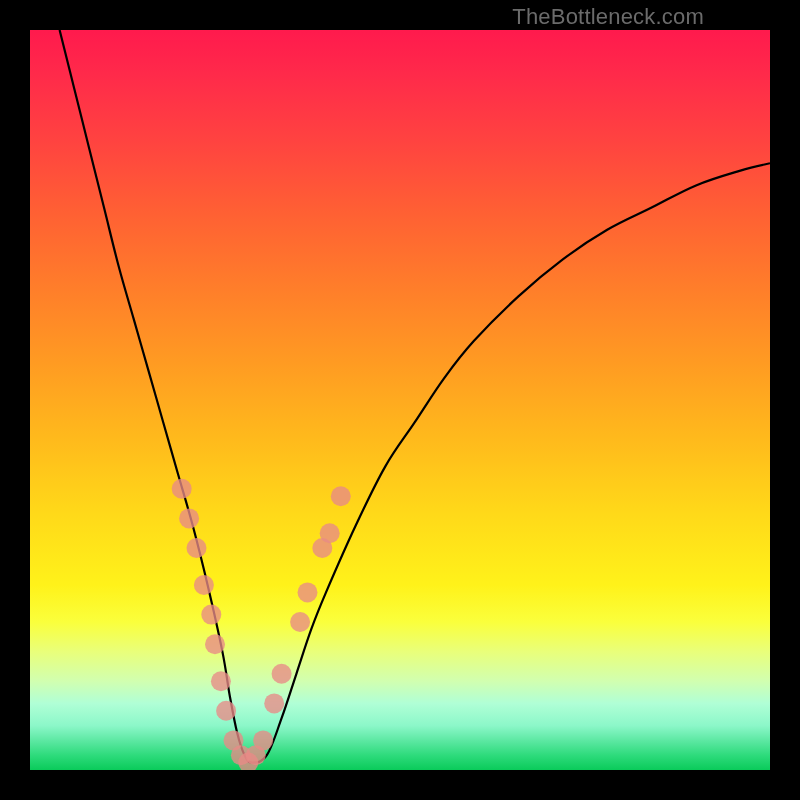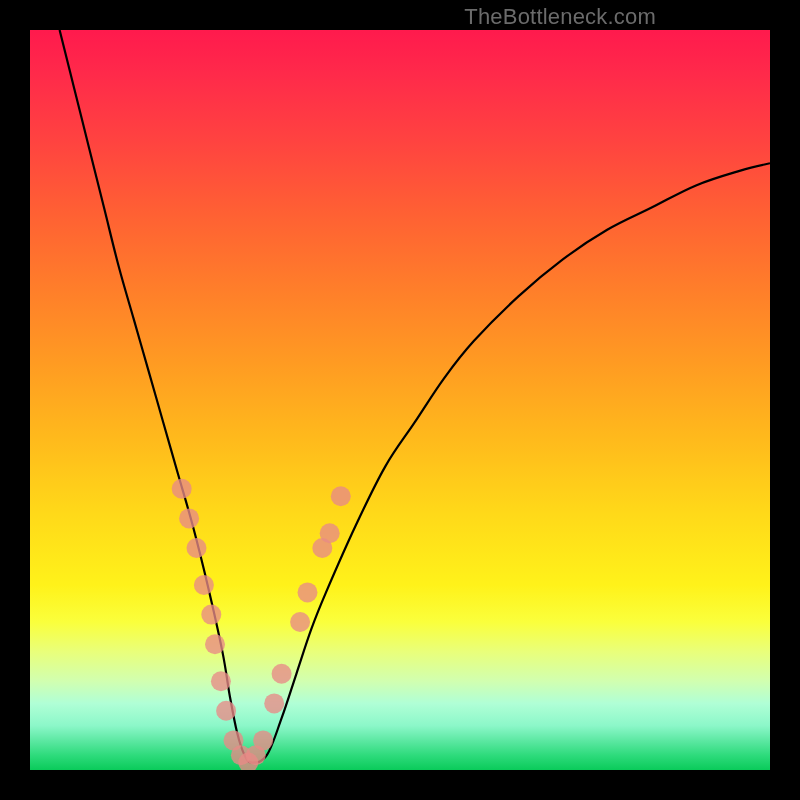--- a/index.html
+++ b/index.html
@@ -11,20 +11,21 @@
     background: #000;
     font-family: Arial, Helvetica, sans-serif;
   }
   .frame {
     position: absolute;
     left: 0;
     top: 0;
     width: 668px;
     height: 800px;
     background: #000;
+    padding-left: 48px;
   }
   .plot-area {
     position: absolute;
     left: 30px;
     top: 30px;
     width: 740px;
     height: 740px;
     
     background: linear-gradient(to bottom,
       #ff1a4d 0%,

